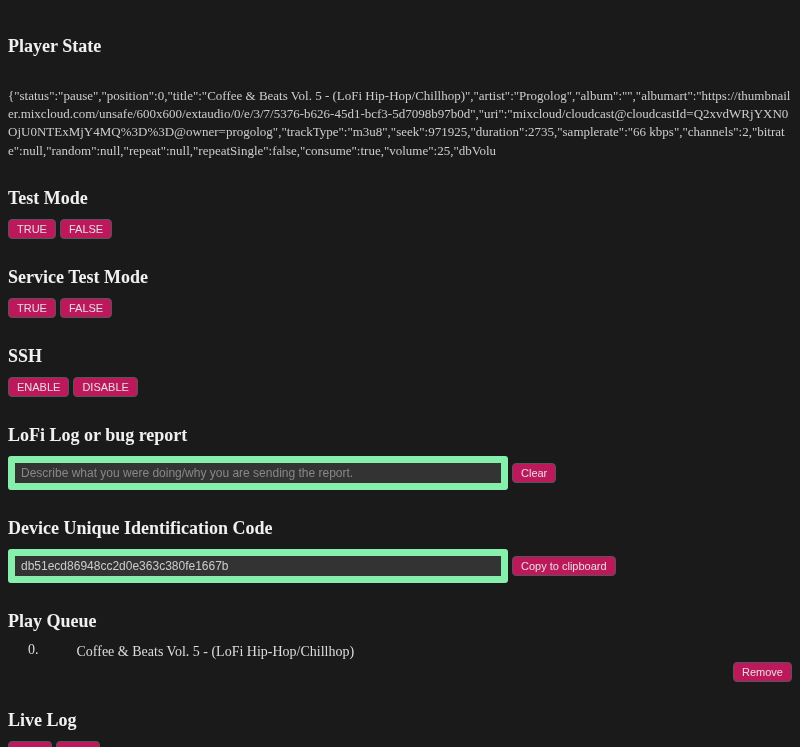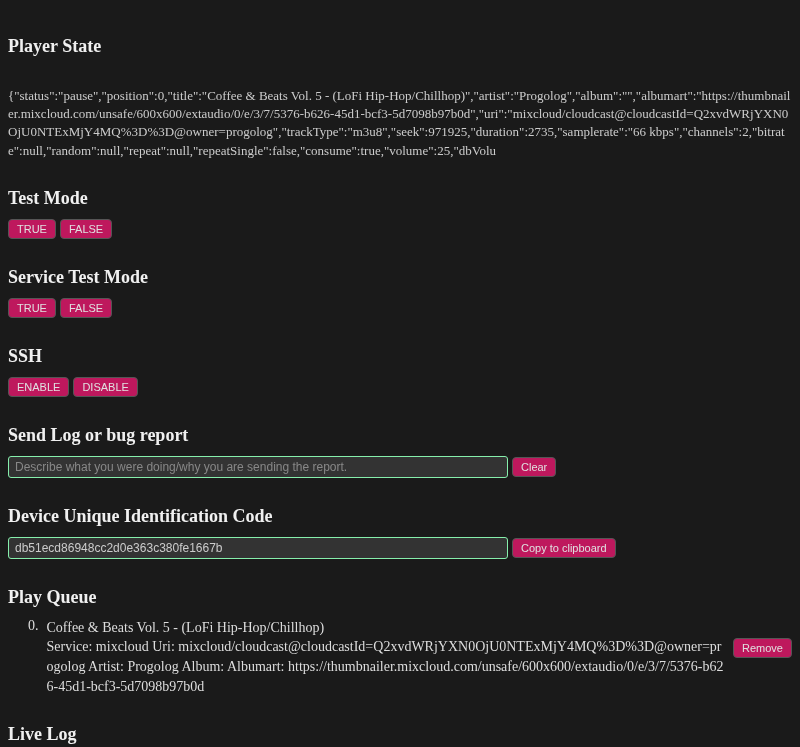--- a/index.html
+++ b/index.html
@@ -40,21 +40,21 @@
       border: 1px solid #555;
       border-radius: 4px;
       padding: 3px 8px;
       font-size: 11px;
       font-family: Arial, sans-serif;
       cursor: pointer;
     }
     input[type="text"] {
       background: #333;
       color: #ccc;
-      border: 1px solid #86efac;
+      border: 7px solid #86efac;
       border-radius: 3px;
       padding: 3px 6px;
       font-size: 12px;
       font-family: Arial, sans-serif;
       width: 500px;
     }
     input::placeholder {
       color: #888;
     }
     .input-row {
@@ -76,20 +76,21 @@
     }
     .queue-content {
       flex: 1;
       color: #ddd;
       line-height: 1.4;
       word-break: break-all;
       font-size: 14px;
     }
     .queue-title {
       display: block;
+      margin-left: 30px;
     }
     .queue-details {
       display: block;
     }
     .remove-btn {
       flex-shrink: 0;
       font-size: 11px;
       margin-top: 20px;
     }
     .log-box {
@@ -118,38 +119,37 @@
   <button>TRUE</button>
   <button>FALSE</button>
 </div>
 
 <h3>SSH</h3>
 <div class="btn-row">
   <button>ENABLE</button>
   <button>DISABLE</button>
 </div>
 
-<h3>Send Log or bug report</h3>
+<h3>LoFi Log or bug report</h3>
 <div class="input-row">
   <input type="text" placeholder="Describe what you were doing/why you are sending the report." style="">
   <button>Clear</button>
 </div>
 
 <h3>Device Unique Identification Code</h3>
 <div class="input-row">
   <input type="text" value="db51ecd86948cc2d0e363c380fe1667b" style="">
   <button>Copy to clipboard</button>
 </div>
 
 <h3>Play Queue</h3>
 <div class="queue-item">
   <span class="queue-index">0.</span>
   <div class="queue-content">
     <span class="queue-title">Coffee &amp; Beats Vol. 5 - (LoFi Hip-Hop/Chillhop)</span>
-    <span class="queue-details">Service: mixcloud Uri: mixcloud/cloudcast@cloudcastId=Q2xvdWRjYXN0OjU0NTExMjY4MQ%3D%3D@owner=progolog Artist: Progolog Album: Albumart: https://thumbnailer.mixcloud.com/unsafe/600x600/extaudio/0/e/3/7/5376-b626-45d1-bcf3-5d7098b97b0d</span>
   </div>
   <button class="remove-btn">Remove</button>
 </div>
 
 <h3>Live Log</h3>
 <div class="btn-row">
   <button>Clear</button>
   <button>State</button>
 </div>
 <div class="log-box"></div>

